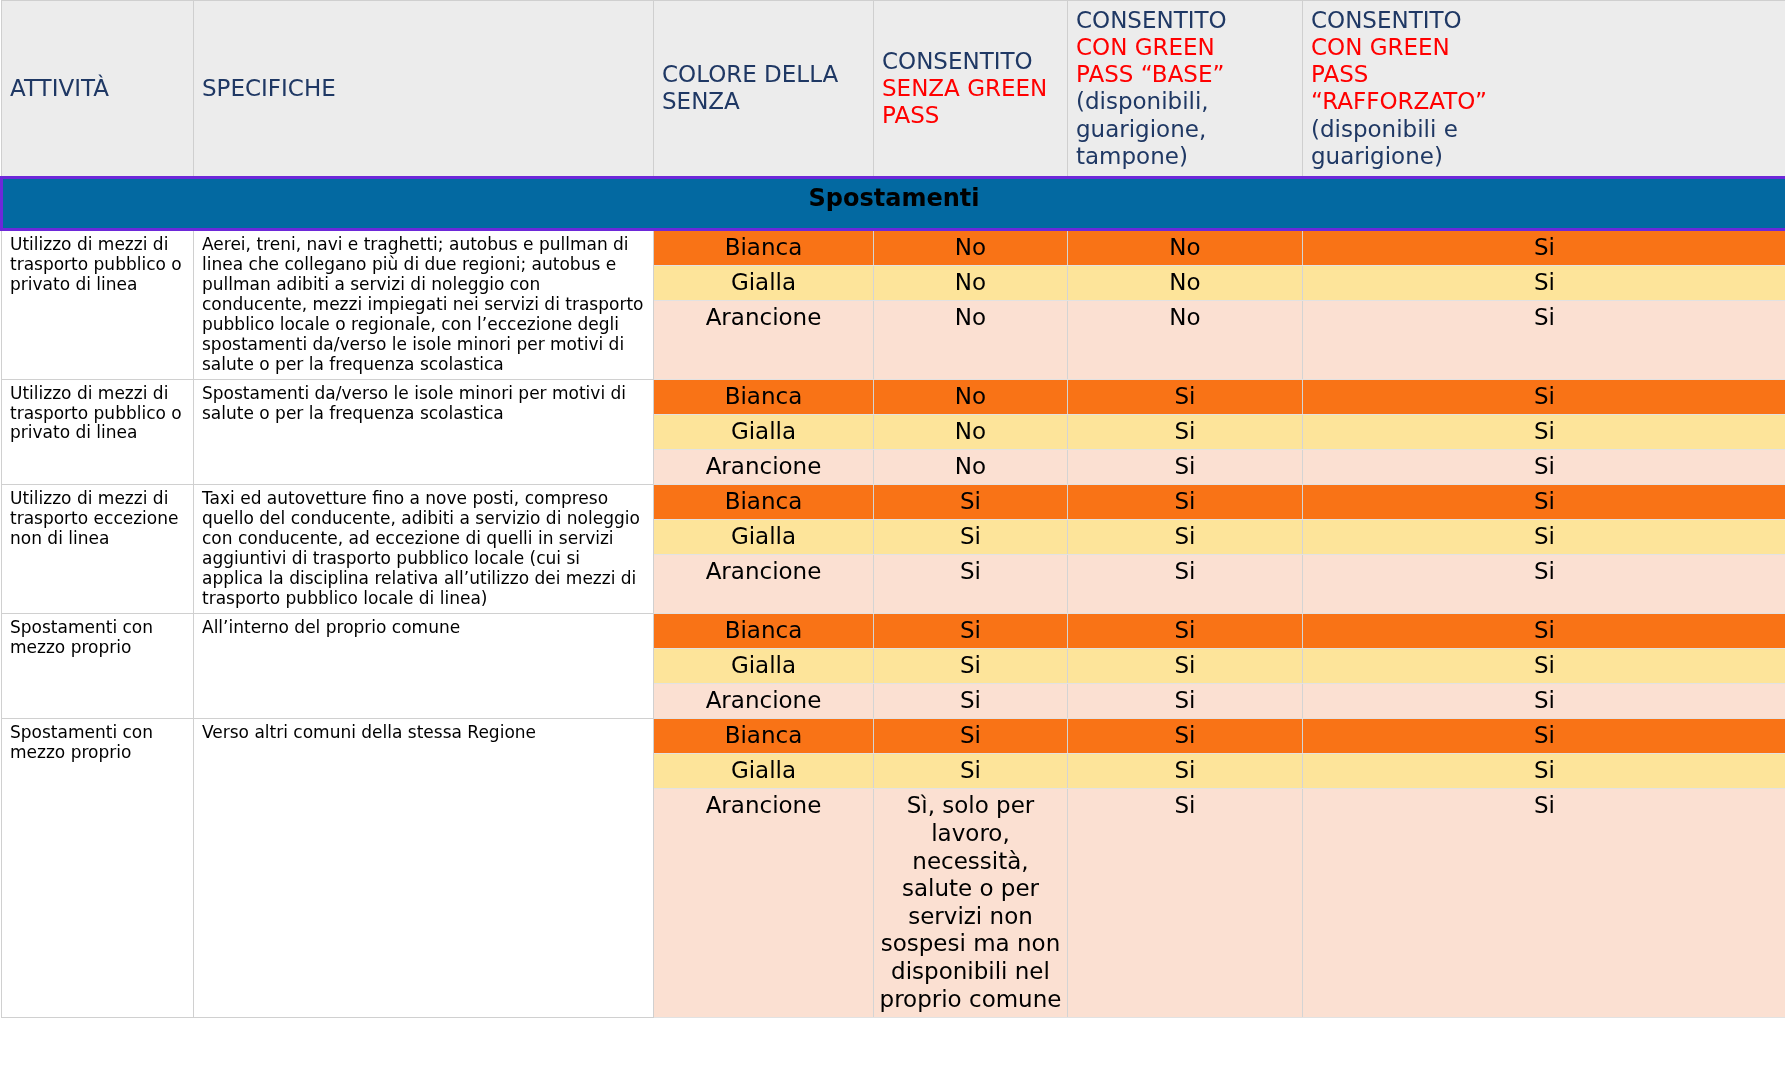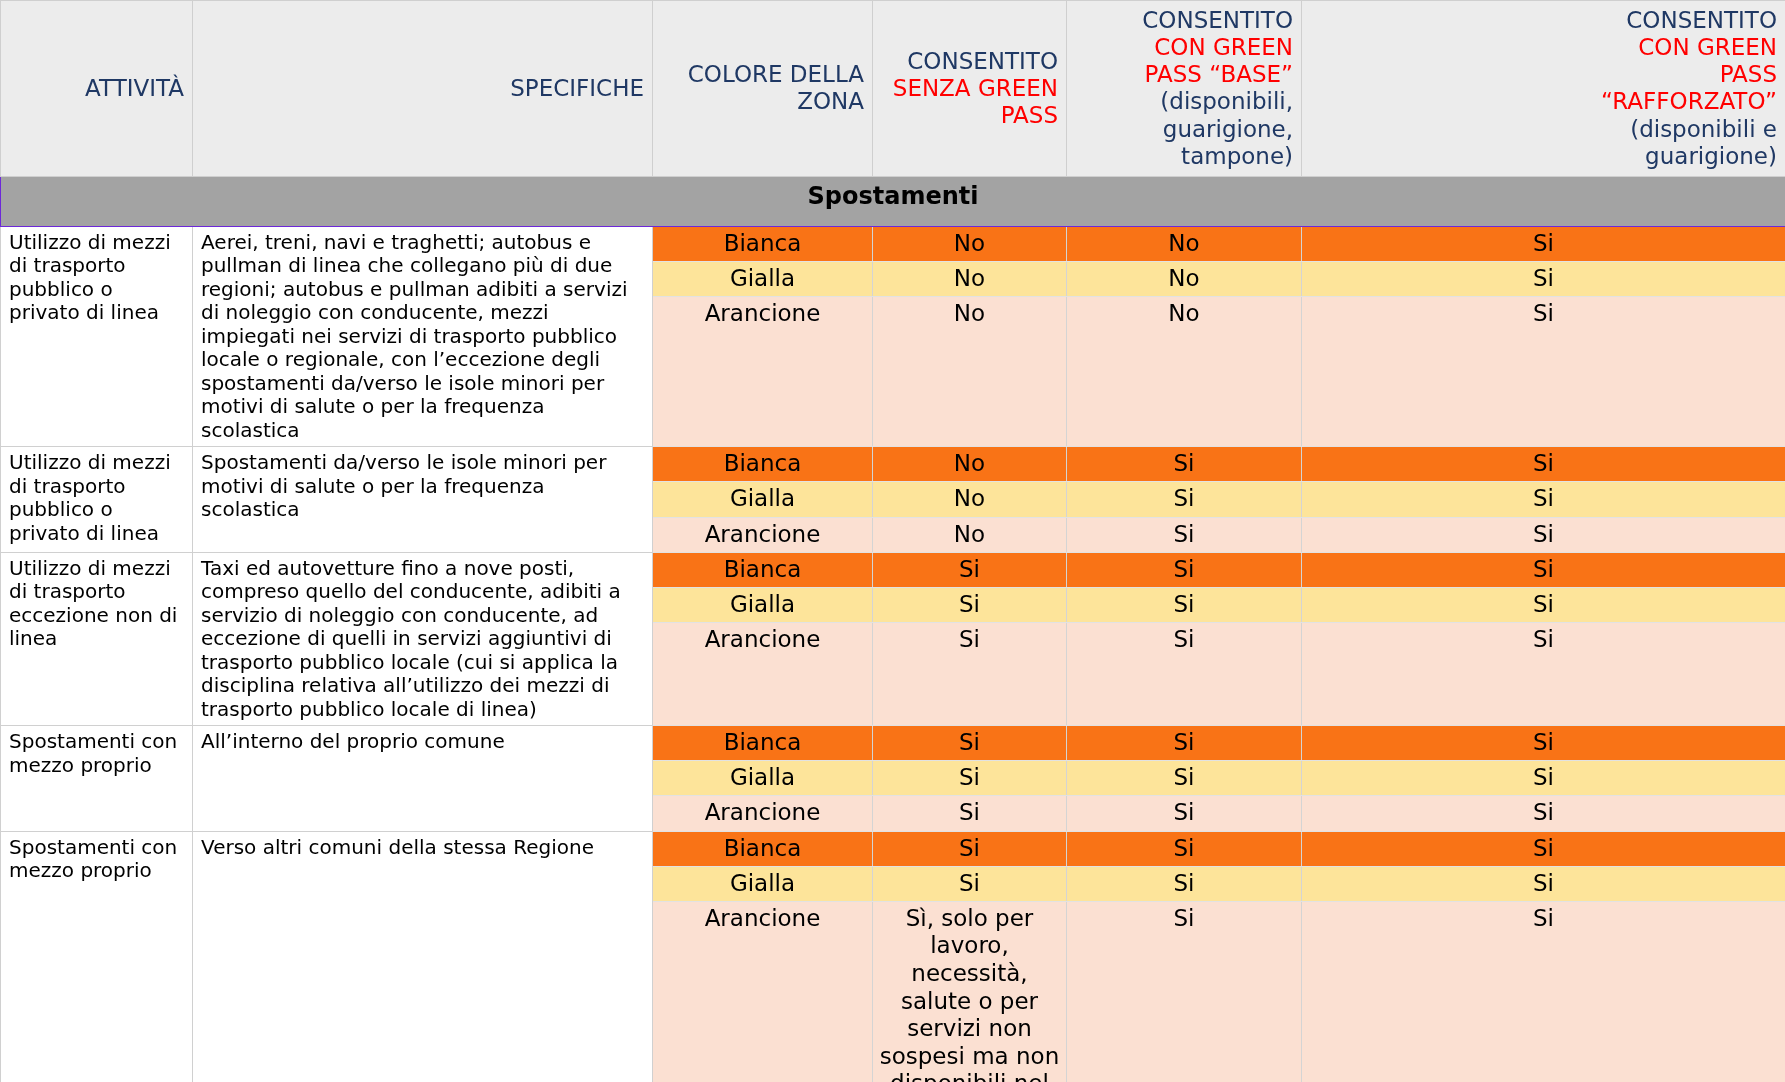--- a/index.html
+++ b/index.html
@@ -26,44 +26,44 @@
   td,th{
     border:1px solid #d0d0d0;
     padding:0;
     vertical-align:top;
   }
   thead th{
     background:#ececec;
     border:1px solid #cfcfcf;
     color:#1f3864;
     font-weight:normal;
-    text-align:right;
+    text-align:left;
     vertical-align:middle;
     line-height:1.18;
     padding:6px 8px;
     height:156px;
     font-size:23px;
   }
   .red{color:#ff0000;}
   .navy{color:#1f3864;}
 
   .section-row td{
-    background:#a3a3a3;
-    border:1px solid #6d28d9;
+    background:#0369a1;
+    border:3px solid #6d28d9;
     text-align:center;
     font-weight:bold;
     font-size:24px;
     color:#000;
     padding:5px 0 16px 0;
     height:22px;
   }
   .cell-att,.cell-spec{
     padding:4px 8px 4px 8px;
     line-height:1.175;
-    font-size:20px;
+    font-size:17px;
     text-align:left;
     vertical-align:top;
     background:#ffffff;
   }
   .z-cell{
     text-align:center;
     vertical-align:top;
     padding:3px 4px 4px 4px;
     line-height:1.18;
     font-size:23px;
@@ -94,21 +94,21 @@
   <thead>
     <tr>
       <th>
         <span>ATTIVITÀ</span>
       </th>
       <th>
         <span>SPECIFICHE</span>
       </th>
       <th>
         <div>COLORE DELLA</div>
-        <div>ZONA</div>
+        <div>SENZA</div>
       </th>
       <th>
         <div class="navy">CONSENTITO</div>
         <div class="red">SENZA GREEN</div>
         <div class="red">PASS</div>
       </th>
       <th>
         <div class="navy">CONSENTITO</div>
         <div class="red">CON GREEN</div>
         <div class="red">PASS “BASE”</div>

